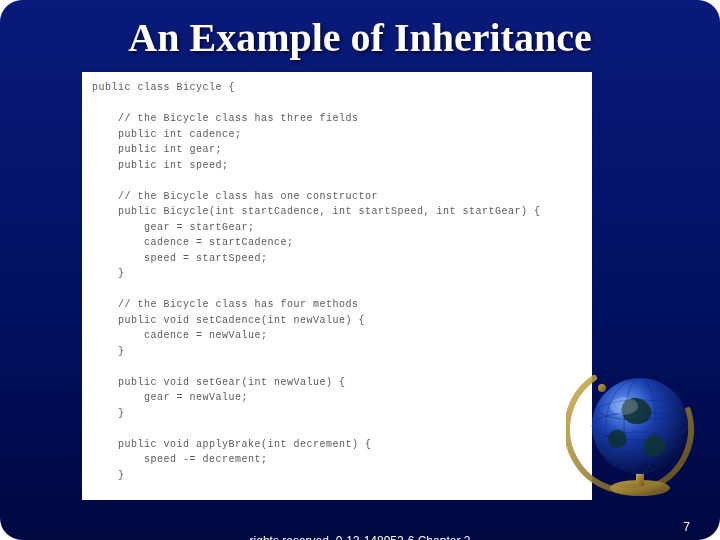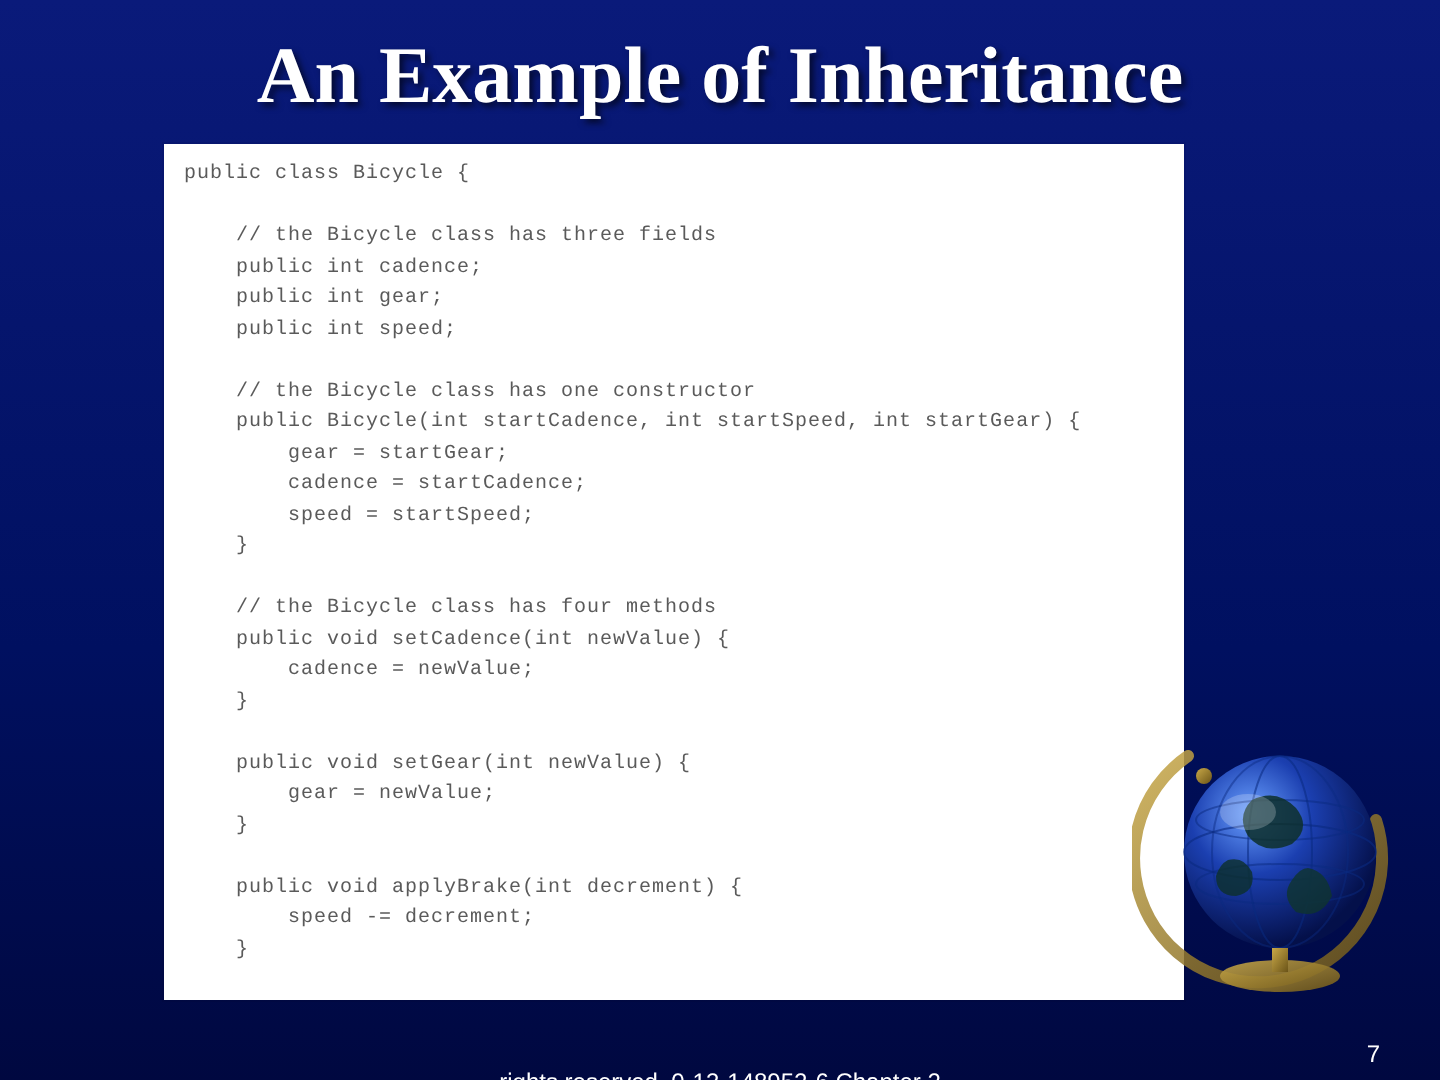--- a/index.html
+++ b/index.html
@@ -9,20 +9,21 @@
     height: 540px;
     overflow: hidden;
     font-family: "Times New Roman", Times, serif;
   }
   .slide {
     position: relative;
     width: 720px;
     height: 540px;
     background: linear-gradient(to bottom, #0a1a7a 0%, #001060 60%, #000840 100%);
     box-sizing: border-box;
+    border-radius: 22px;
   }
   .title {
     text-align: center;
     color: #ffffff;
     font-size: 40px;
     font-weight: 700;
     padding-top: 14px;
     text-shadow: 2px 2px 3px rgba(0,0,0,0.6);
   }
   .code-box {

